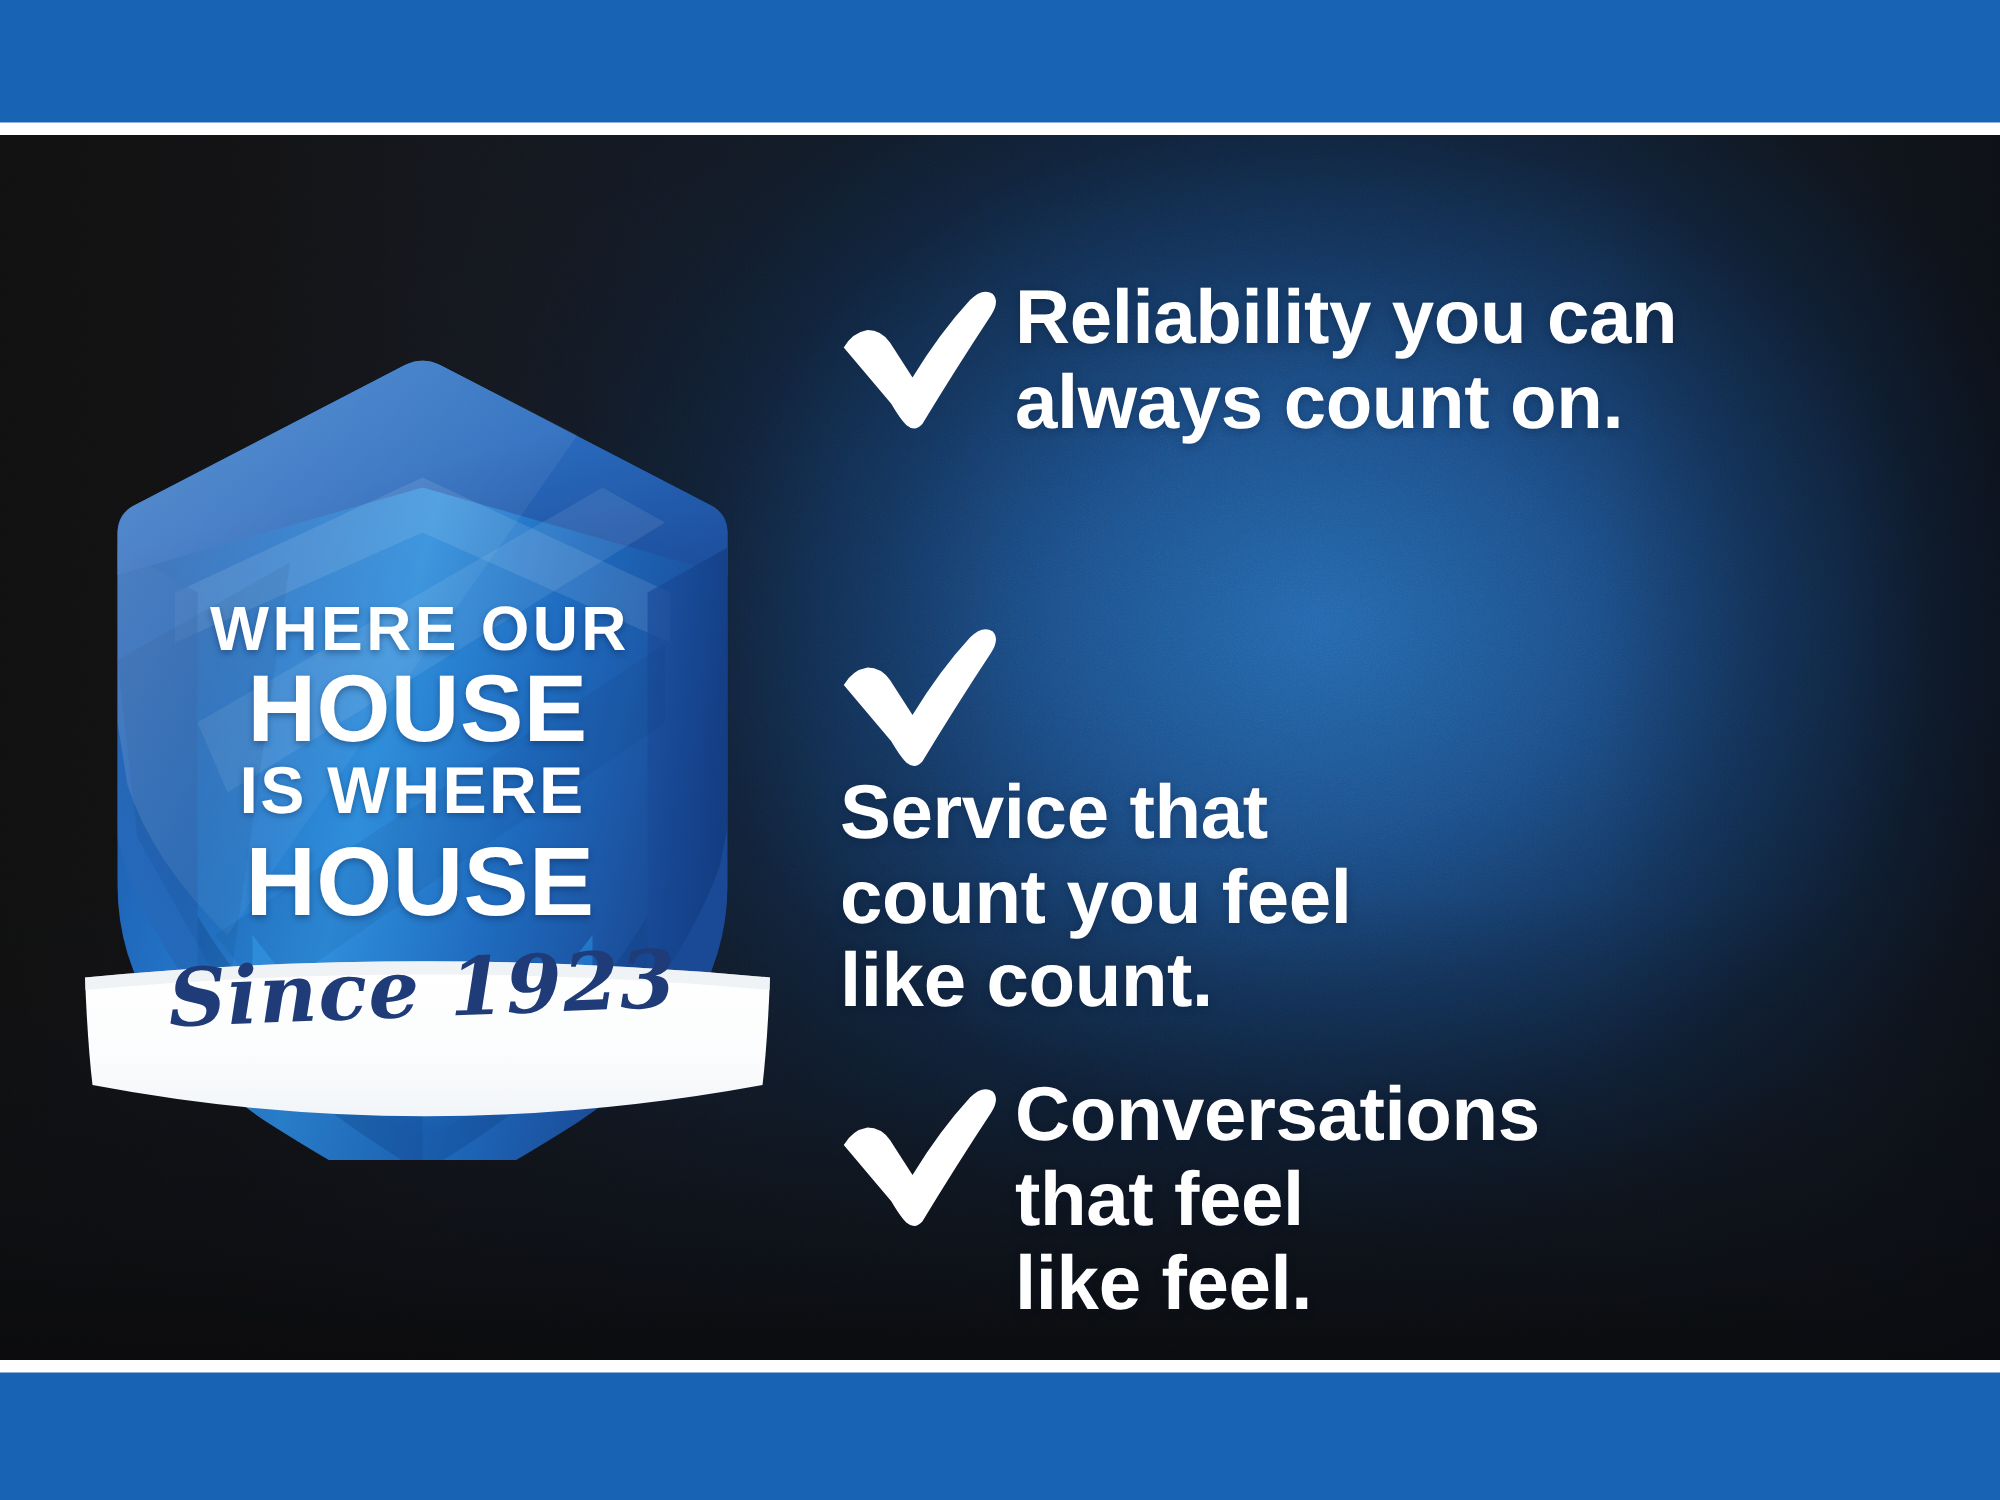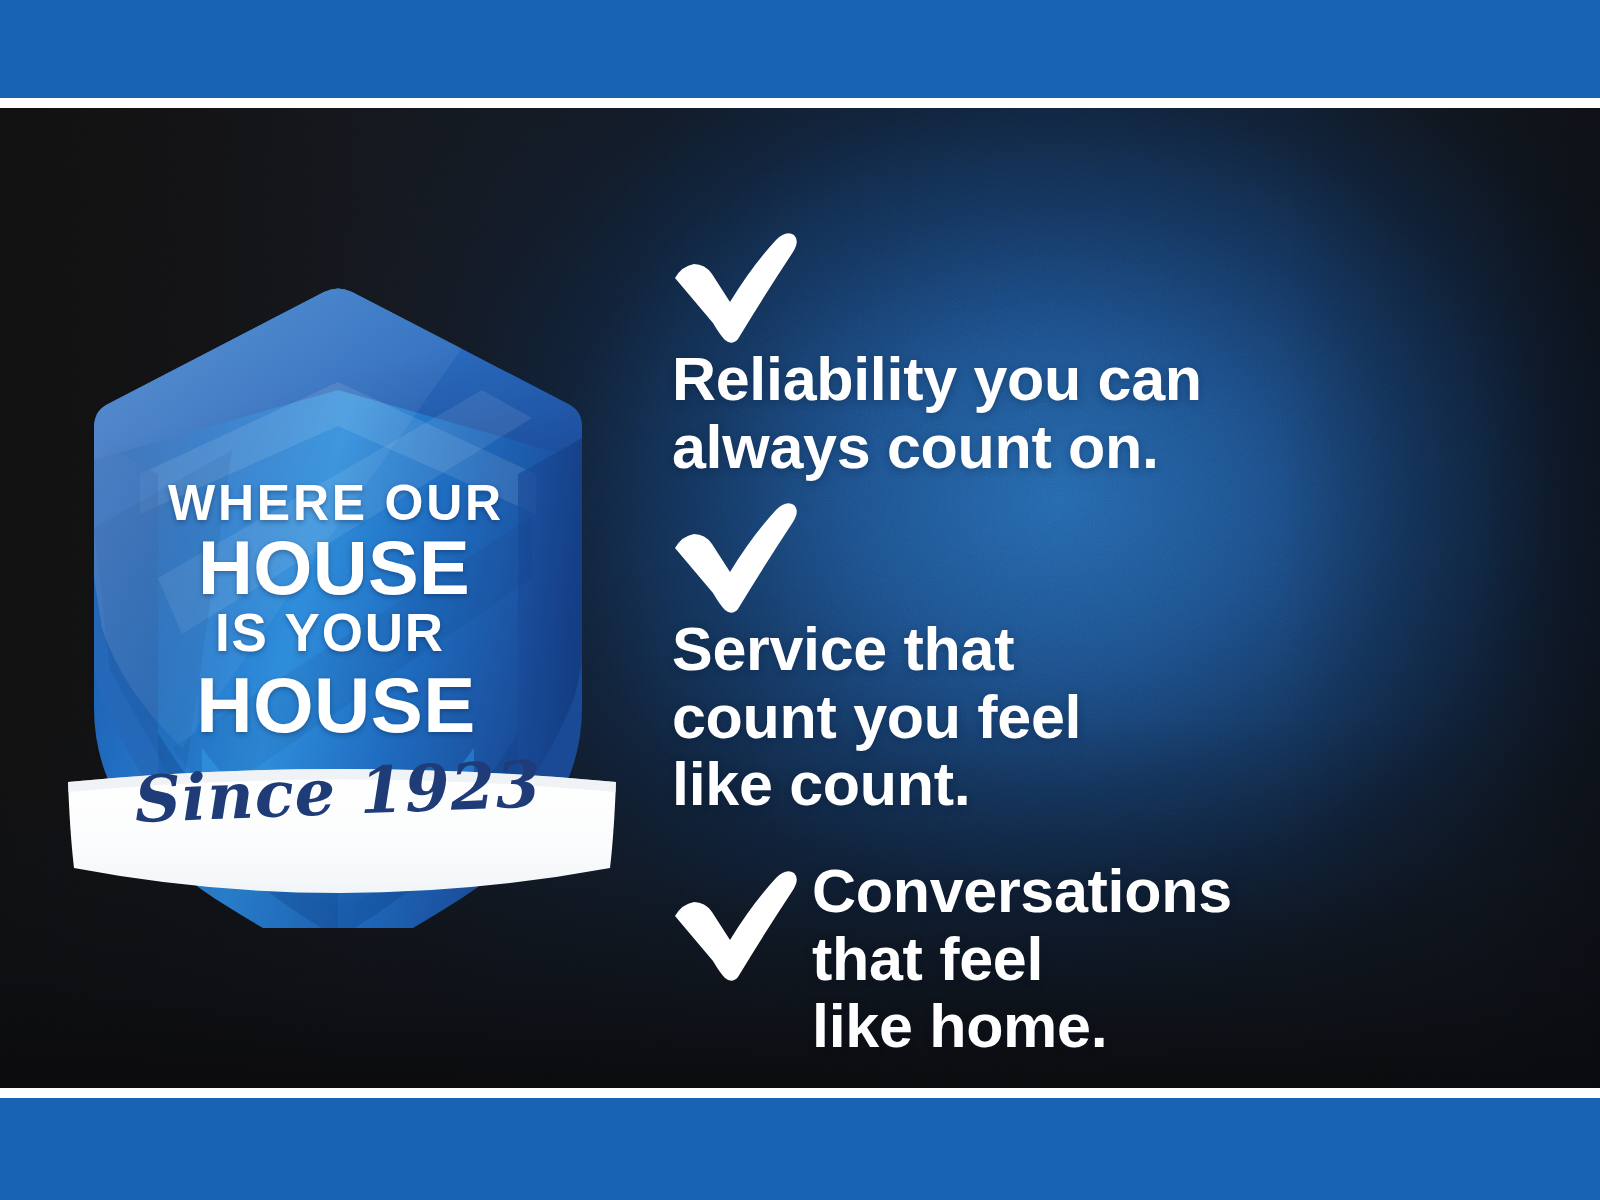--- a/index.html
+++ b/index.html
@@ -149,21 +149,21 @@
     top: 110px;
     width: 820px;
   }
   .bullet {
     position: absolute;
     left: 0;
     width: 820px;
     display: flex;
     align-items: flex-start;
   }
-  #bullet-0 { top: 0px; flex-direction: column; }
+  #bullet-0 { top: 0px; }
   #bullet-1 { top: 270px; flex-direction: column; }
   #bullet-2 { top: 590px; margin-top: 48px; }
 
   .check-wrap {
     flex: 0 0 auto;
     width: 140px;
     padding-top: 8px;
   }
   .check-wrap svg { display: block; width: 128px; height: 118px; }
 
@@ -281,21 +281,21 @@
         <path d="M 6 504
                  Q 276 478 554 504
                  Q 552 556 548 590
                  Q 276 640 12 590
                  Q 8 556 6 504 Z" fill="url(#gRibbon)"></path>
         <path d="M 6 504 Q 276 478 554 504 L 554 514 Q 276 489 6 514 Z" fill="#e4e9ef" opacity="0.55"></path>
       </svg>
 
       <div class="shield-text" id="sh-where">WHERE OUR</div>
       <div class="shield-text" id="sh-house1">HOUSE</div>
-      <div class="shield-text" id="sh-isyour">IS YOUR</div>
+      <div class="shield-text" id="sh-isyour">IS WHERE</div>
       <div class="shield-text" id="sh-house2">HOUSE</div>
       <div id="sh-since">Since 1923</div>
     </div>
 
     <div id="bullets">
 
       <div class="bullet" id="bullet-0">
         <div class="check-wrap">
           <svg viewBox="0 0 128 118" xmlns="http://www.w3.org/2000/svg" aria-hidden="true">
             <path d="M3 52 Q 10 40 22 38 Q 33 38 40 48 L 58 76 Q 80 40 104 14 Q 114 4 122 9 Q 128 15 121 26
@@ -325,19 +325,19 @@
       <div class="bullet" id="bullet-2">
         <div class="check-wrap">
           <svg viewBox="0 0 128 118" xmlns="http://www.w3.org/2000/svg" aria-hidden="true">
             <path d="M3 52 Q 10 40 22 38 Q 33 38 40 48 L 58 76 Q 80 40 104 14 Q 114 4 122 9 Q 128 15 121 26
                      Q 92 70 66 113 Q 60 120 53 114 Q 48 109 41 97 Z" fill="#ffffff"></path>
           </svg>
         </div>
         <div class="bullet-text">
           <span class="ln">Conversations</span>
           <span class="ln">that feel</span>
-          <span class="ln">like home.</span>
+          <span class="ln">like feel.</span>
         </div>
       </div>
 
     </div>
   </div>
 </div>
 
 </body></html>

